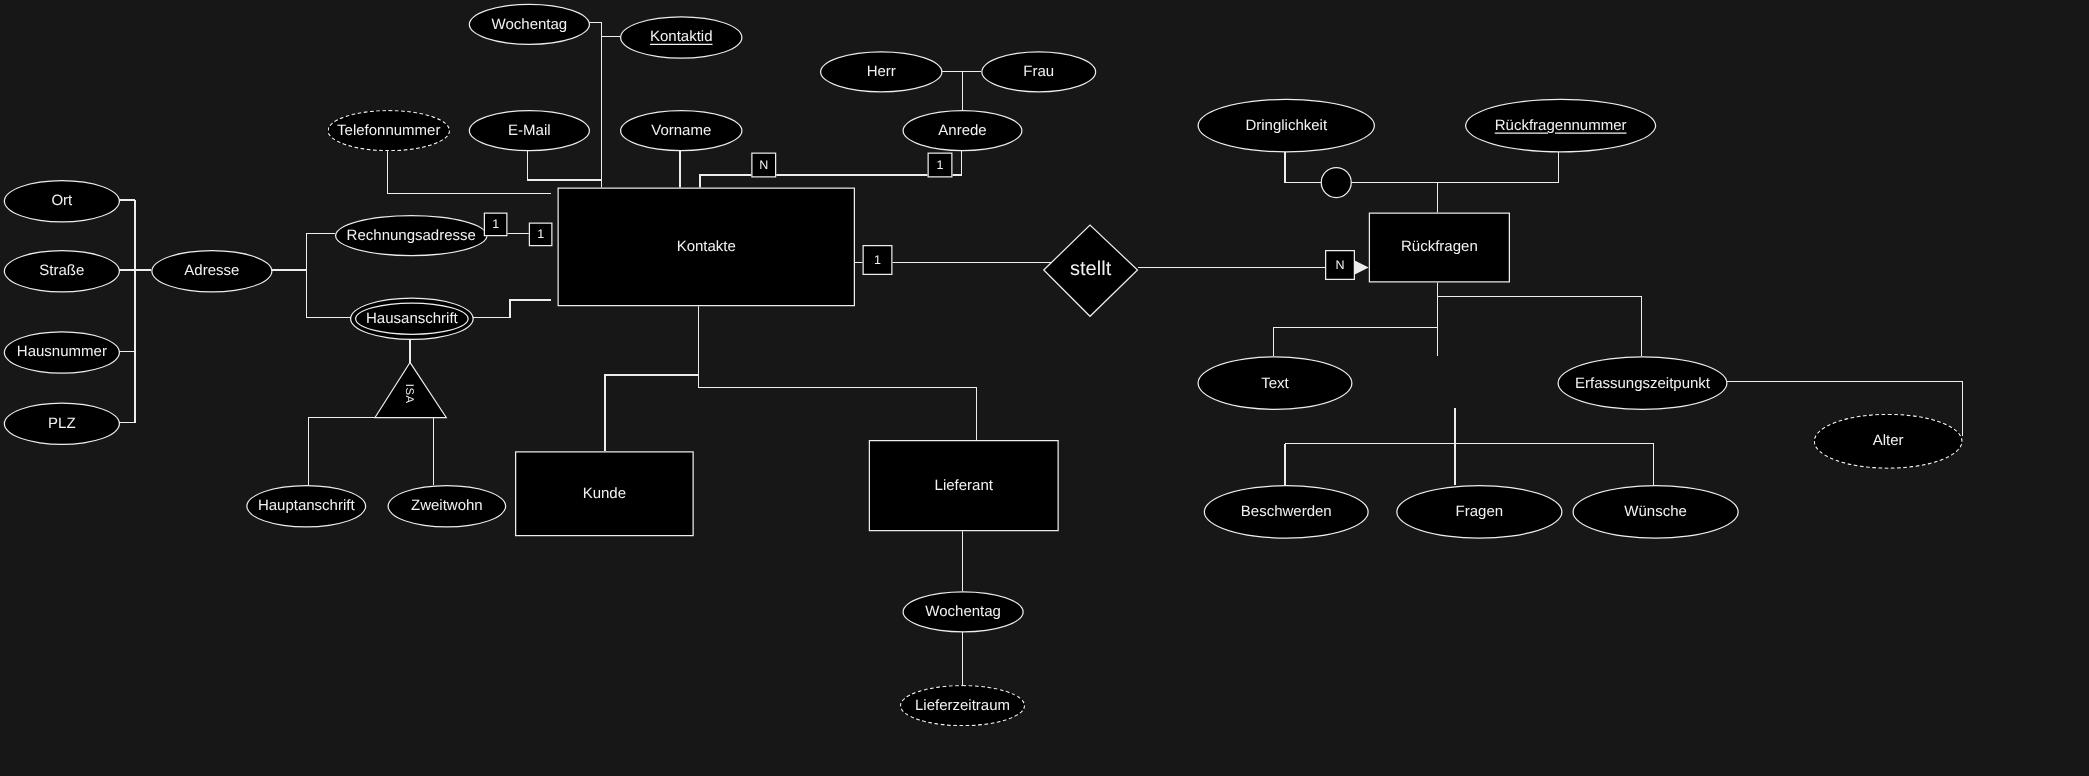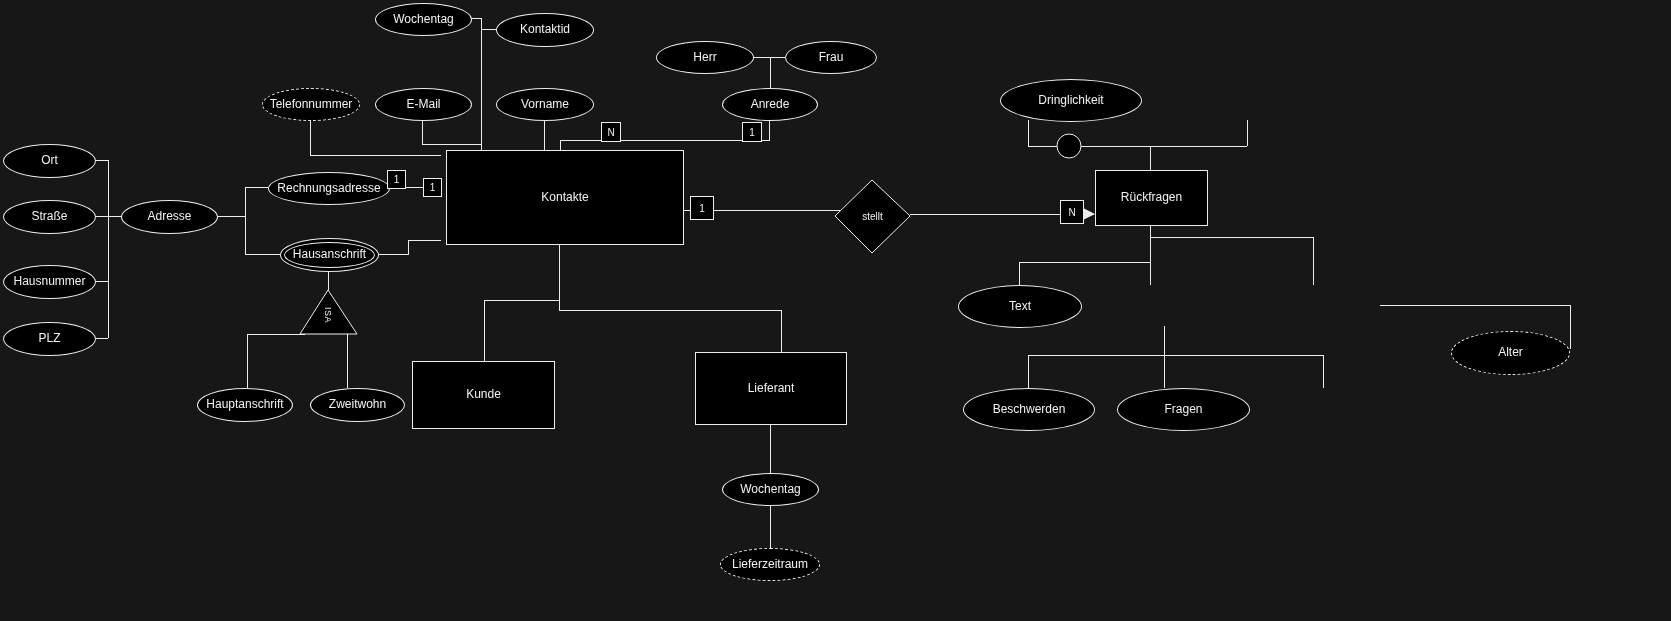--- a/index.html
+++ b/index.html
@@ -12,29 +12,29 @@
     position:absolute; background:#000; border:1px solid #ededed;
     display:flex; align-items:center; justify-content:center;
     text-align:center; font-size:12px; line-height:1.1; color:#f2f2f2;
   }
   .ellipse { border-radius:50%; }
   .dashed { border-style:dashed;text-align:center; }
   .double::before {
     content:""; position:absolute; inset:3px; border:1px solid #ededed;
     border-radius:50%; pointer-events:none;
   }
-  .key { text-underline-offset:2px; }
+  .key { text-decoration:underline; text-underline-offset:2px; }
   .card {
     position:absolute; background:#000; border:1px solid #ededed;
     display:flex; align-items:center; justify-content:center;
     font-size:10px; color:#f2f2f2;
   }
   .overlay-label {
     position:absolute; display:flex; align-items:center; justify-content:center;
-    font-size:10px; color:#f2f2f2; pointer-events:none;
+    font-size:16px; color:#f2f2f2; pointer-events:none;
   }
   .isa-label { font-size:9px; transform:rotate(90deg); letter-spacing:.5px; }
 </style>
 </head>
 <body>
 
 <div class="canvas">
 
   <svg class="wires" viewBox="0 0 1671 621" xmlns="http://www.w3.org/2000/svg">
     <g fill="none" stroke="#ededed" stroke-width="1" shape-rendering="crispEdges">
@@ -91,34 +91,37 @@
   <div class="node" style="left:1095px;top:170px;width:111px;height:54px">Rückfragen</div>
 
   <div class="node ellipse" style="left:375px;top:3px;width:95px;height:31px">Wochentag</div>
   <div class="node ellipse key" style="left:496px;top:13px;width:96px;height:32px">Kontaktid</div>
   <div class="node ellipse" style="left:656px;top:41px;width:96px;height:31px">Herr</div>
   <div class="node ellipse" style="left:785px;top:41px;width:90px;height:31px">Frau</div>
   <div class="node ellipse dashed" style="left:262px;top:88px;width:96px;height:31px">Telefonnummer</div>
   <div class="node ellipse" style="left:375px;top:88px;width:95px;height:31px">E-Mail</div>
   <div class="node ellipse" style="left:496px;top:88px;width:96px;height:31px">Vorname</div>
   <div class="node ellipse" style="left:722px;top:88px;width:94px;height:31px">Anrede</div>
-  <div class="node ellipse" style="left:1000px;top:79px;width:140px;height:41px">Dringlichkeit</div>
+  <div class="node ellipse" style="left:958px;top:79px;width:140px;height:41px">Dringlichkeit</div>
+  <div class="node ellipse key" style="left:1172px;top:79px;width:151px;height:41px">Rückfragennummer</div>
   <div class="node ellipse" style="left:3px;top:144px;width:91px;height:32px">Ort</div>
   <div class="node ellipse" style="left:3px;top:200px;width:91px;height:32px">Straße</div>
   <div class="node ellipse" style="left:3px;top:265px;width:91px;height:32px">Hausnummer</div>
   <div class="node ellipse" style="left:3px;top:322px;width:91px;height:32px">PLZ</div>
   <div class="node ellipse" style="left:121px;top:200px;width:95px;height:32px">Adresse</div>
   <div class="node ellipse" style="left:268px;top:172px;width:120px;height:31px">Rechnungsadresse</div>
   <div class="node ellipse double" style="left:280px;top:238px;width:97px;height:32px">Hausanschrift</div>
   <div class="node ellipse" style="left:197px;top:388px;width:94px;height:32px">Hauptanschrift</div>
   <div class="node ellipse" style="left:310px;top:388px;width:93px;height:32px">Zweitwohn</div>
   <div class="node ellipse" style="left:958px;top:285px;width:122px;height:41px">Text</div>
+  <div class="node ellipse" style="left:1246px;top:285px;width:134px;height:41px">Erfassungszeitpunkt</div>
   <div class="node ellipse dashed" style="left:1451px;top:331px;width:117px;height:42px">Alter</div>
   <div class="node ellipse" style="left:963px;top:388px;width:130px;height:41px">Beschwerden</div>
   <div class="node ellipse" style="left:1117px;top:388px;width:131px;height:41px">Fragen</div>
+  <div class="node ellipse" style="left:1258px;top:388px;width:131px;height:41px">Wünsche</div>
   <div class="node ellipse" style="left:722px;top:473px;width:95px;height:31px">Wochentag</div>
   <div class="node ellipse dashed" style="left:720px;top:548px;width:98px;height:31px">Lieferzeitraum</div>
 
   <div class="overlay-label" style="left:835px;top:201px;width:75px;height:30px">stellt</div>
   <div class="overlay-label isa-label" style="left:308px;top:308px;width:40px;height:14px">ISA</div>
 
   <div class="card" style="left:387px;top:170px;width:17px;height:17px">1</div>
   <div class="card" style="left:423px;top:178px;width:17px;height:17px">1</div>
   <div class="card" style="left:601px;top:122px;width:18px;height:18px">N</div>
   <div class="card" style="left:742px;top:122px;width:18px;height:18px">1</div>

